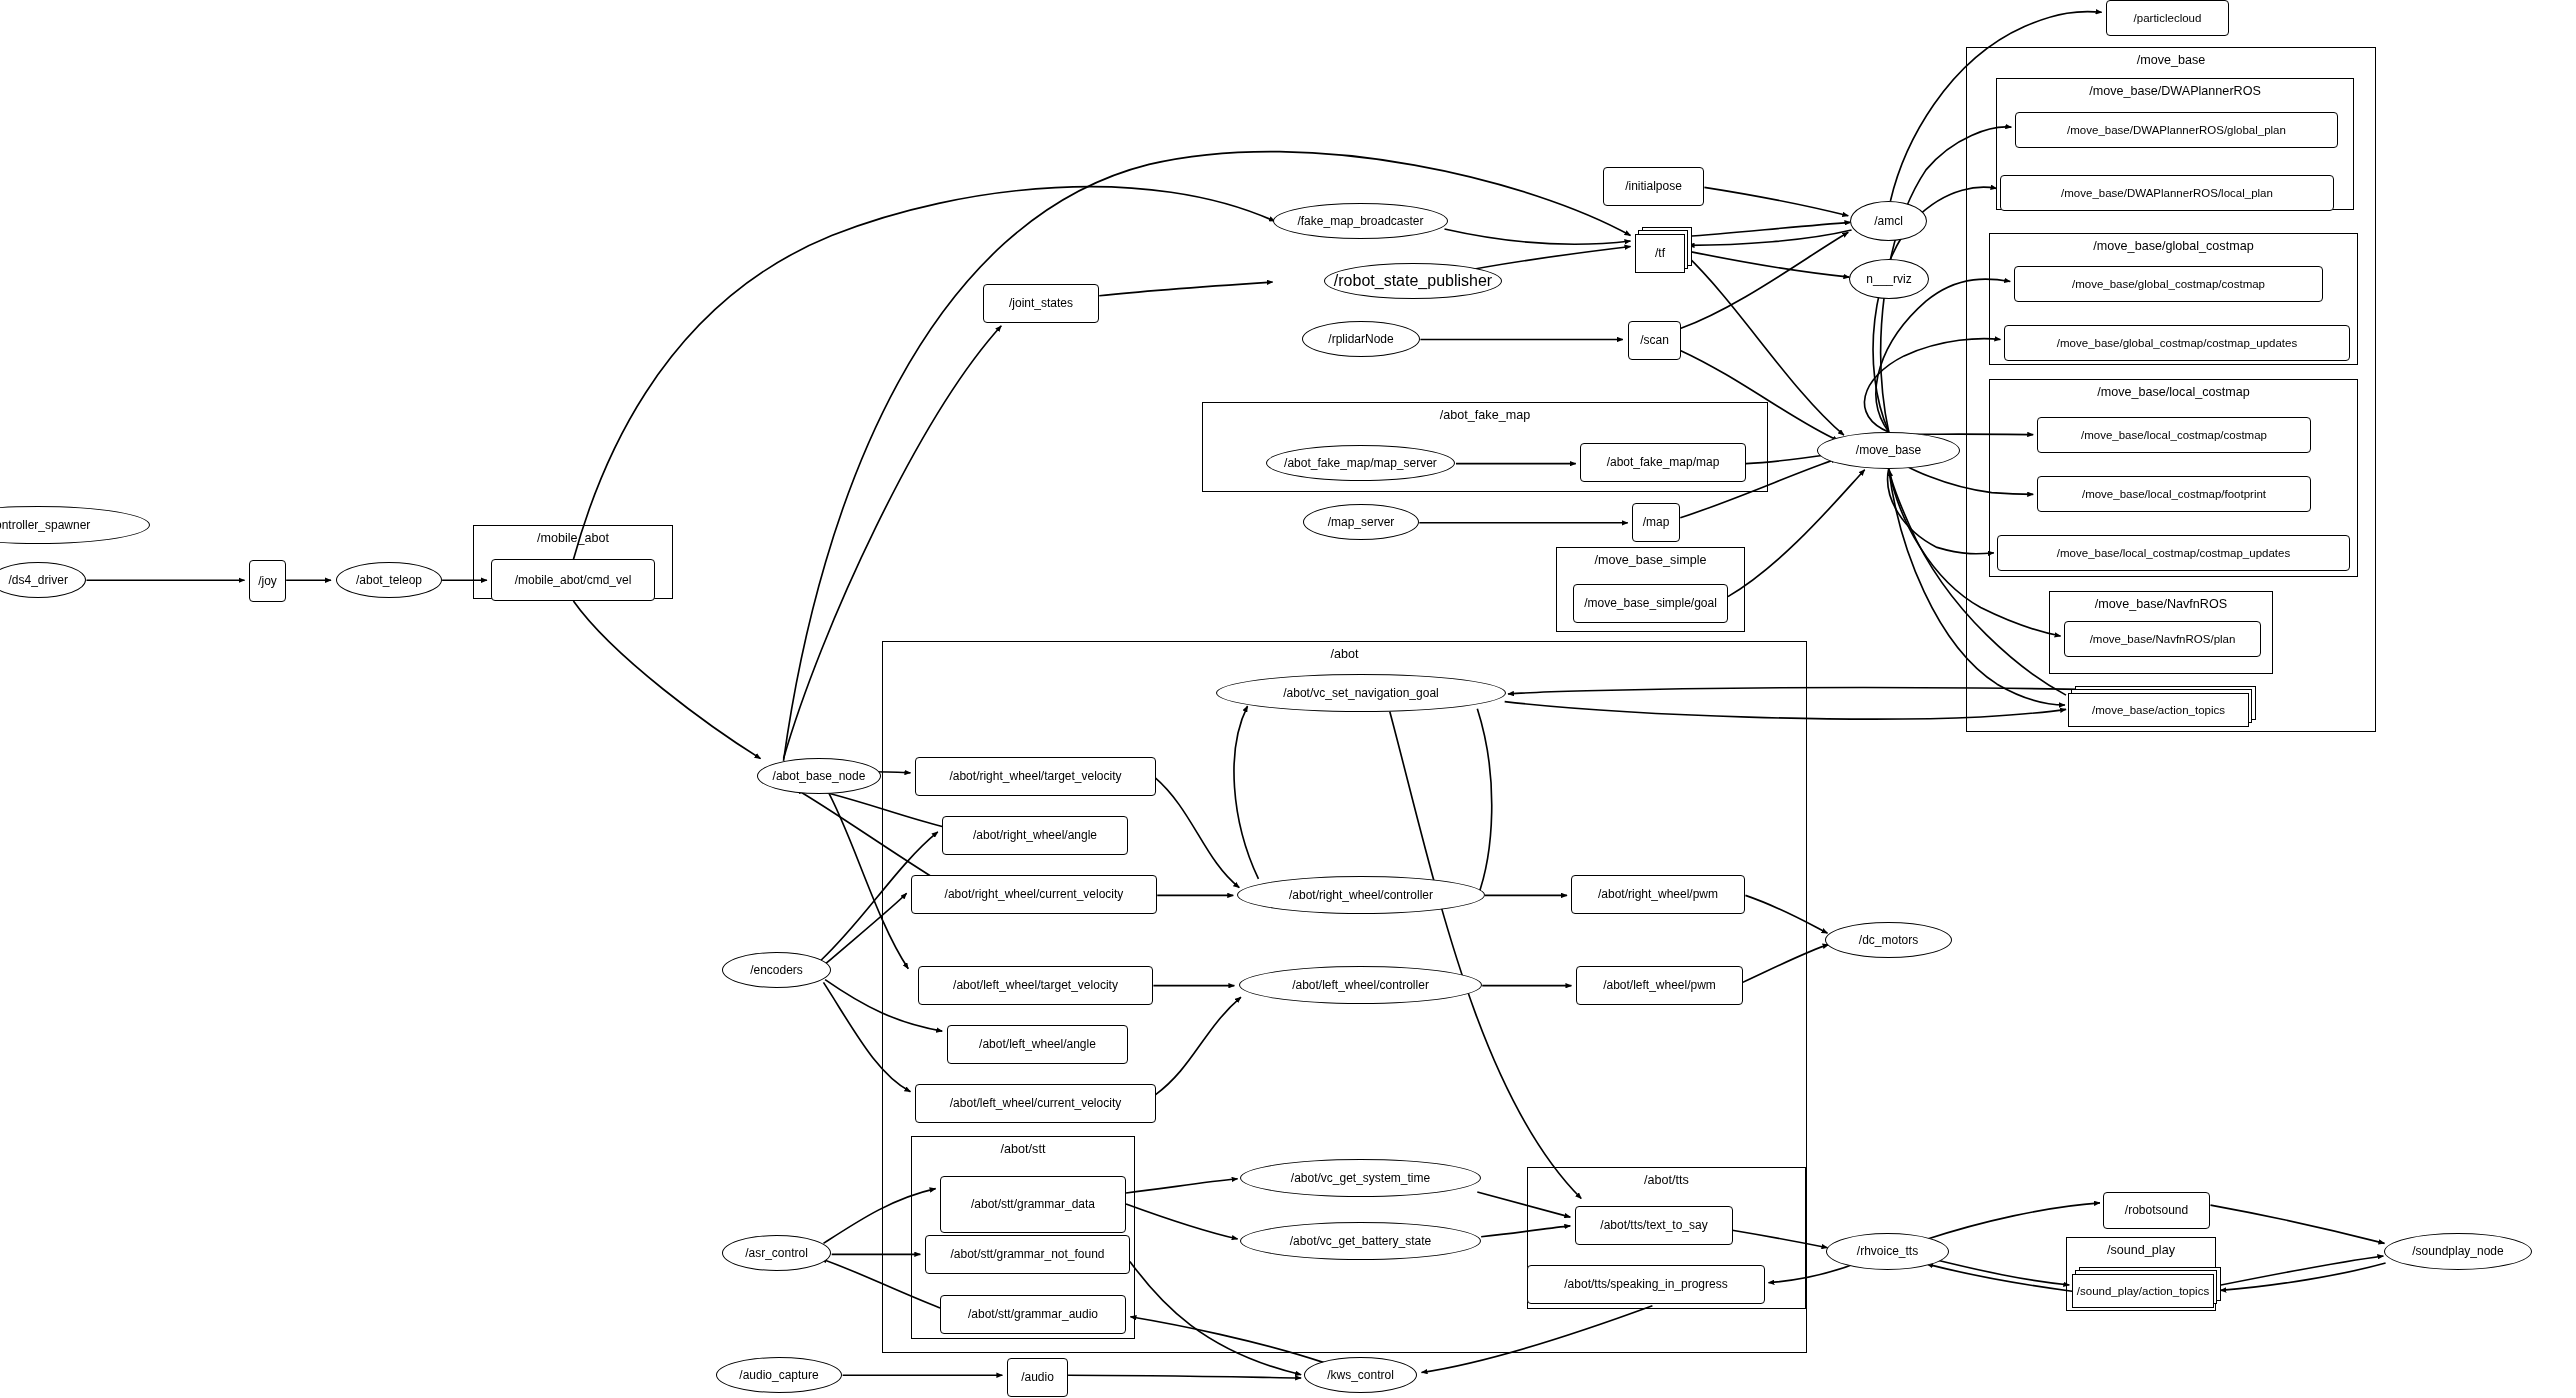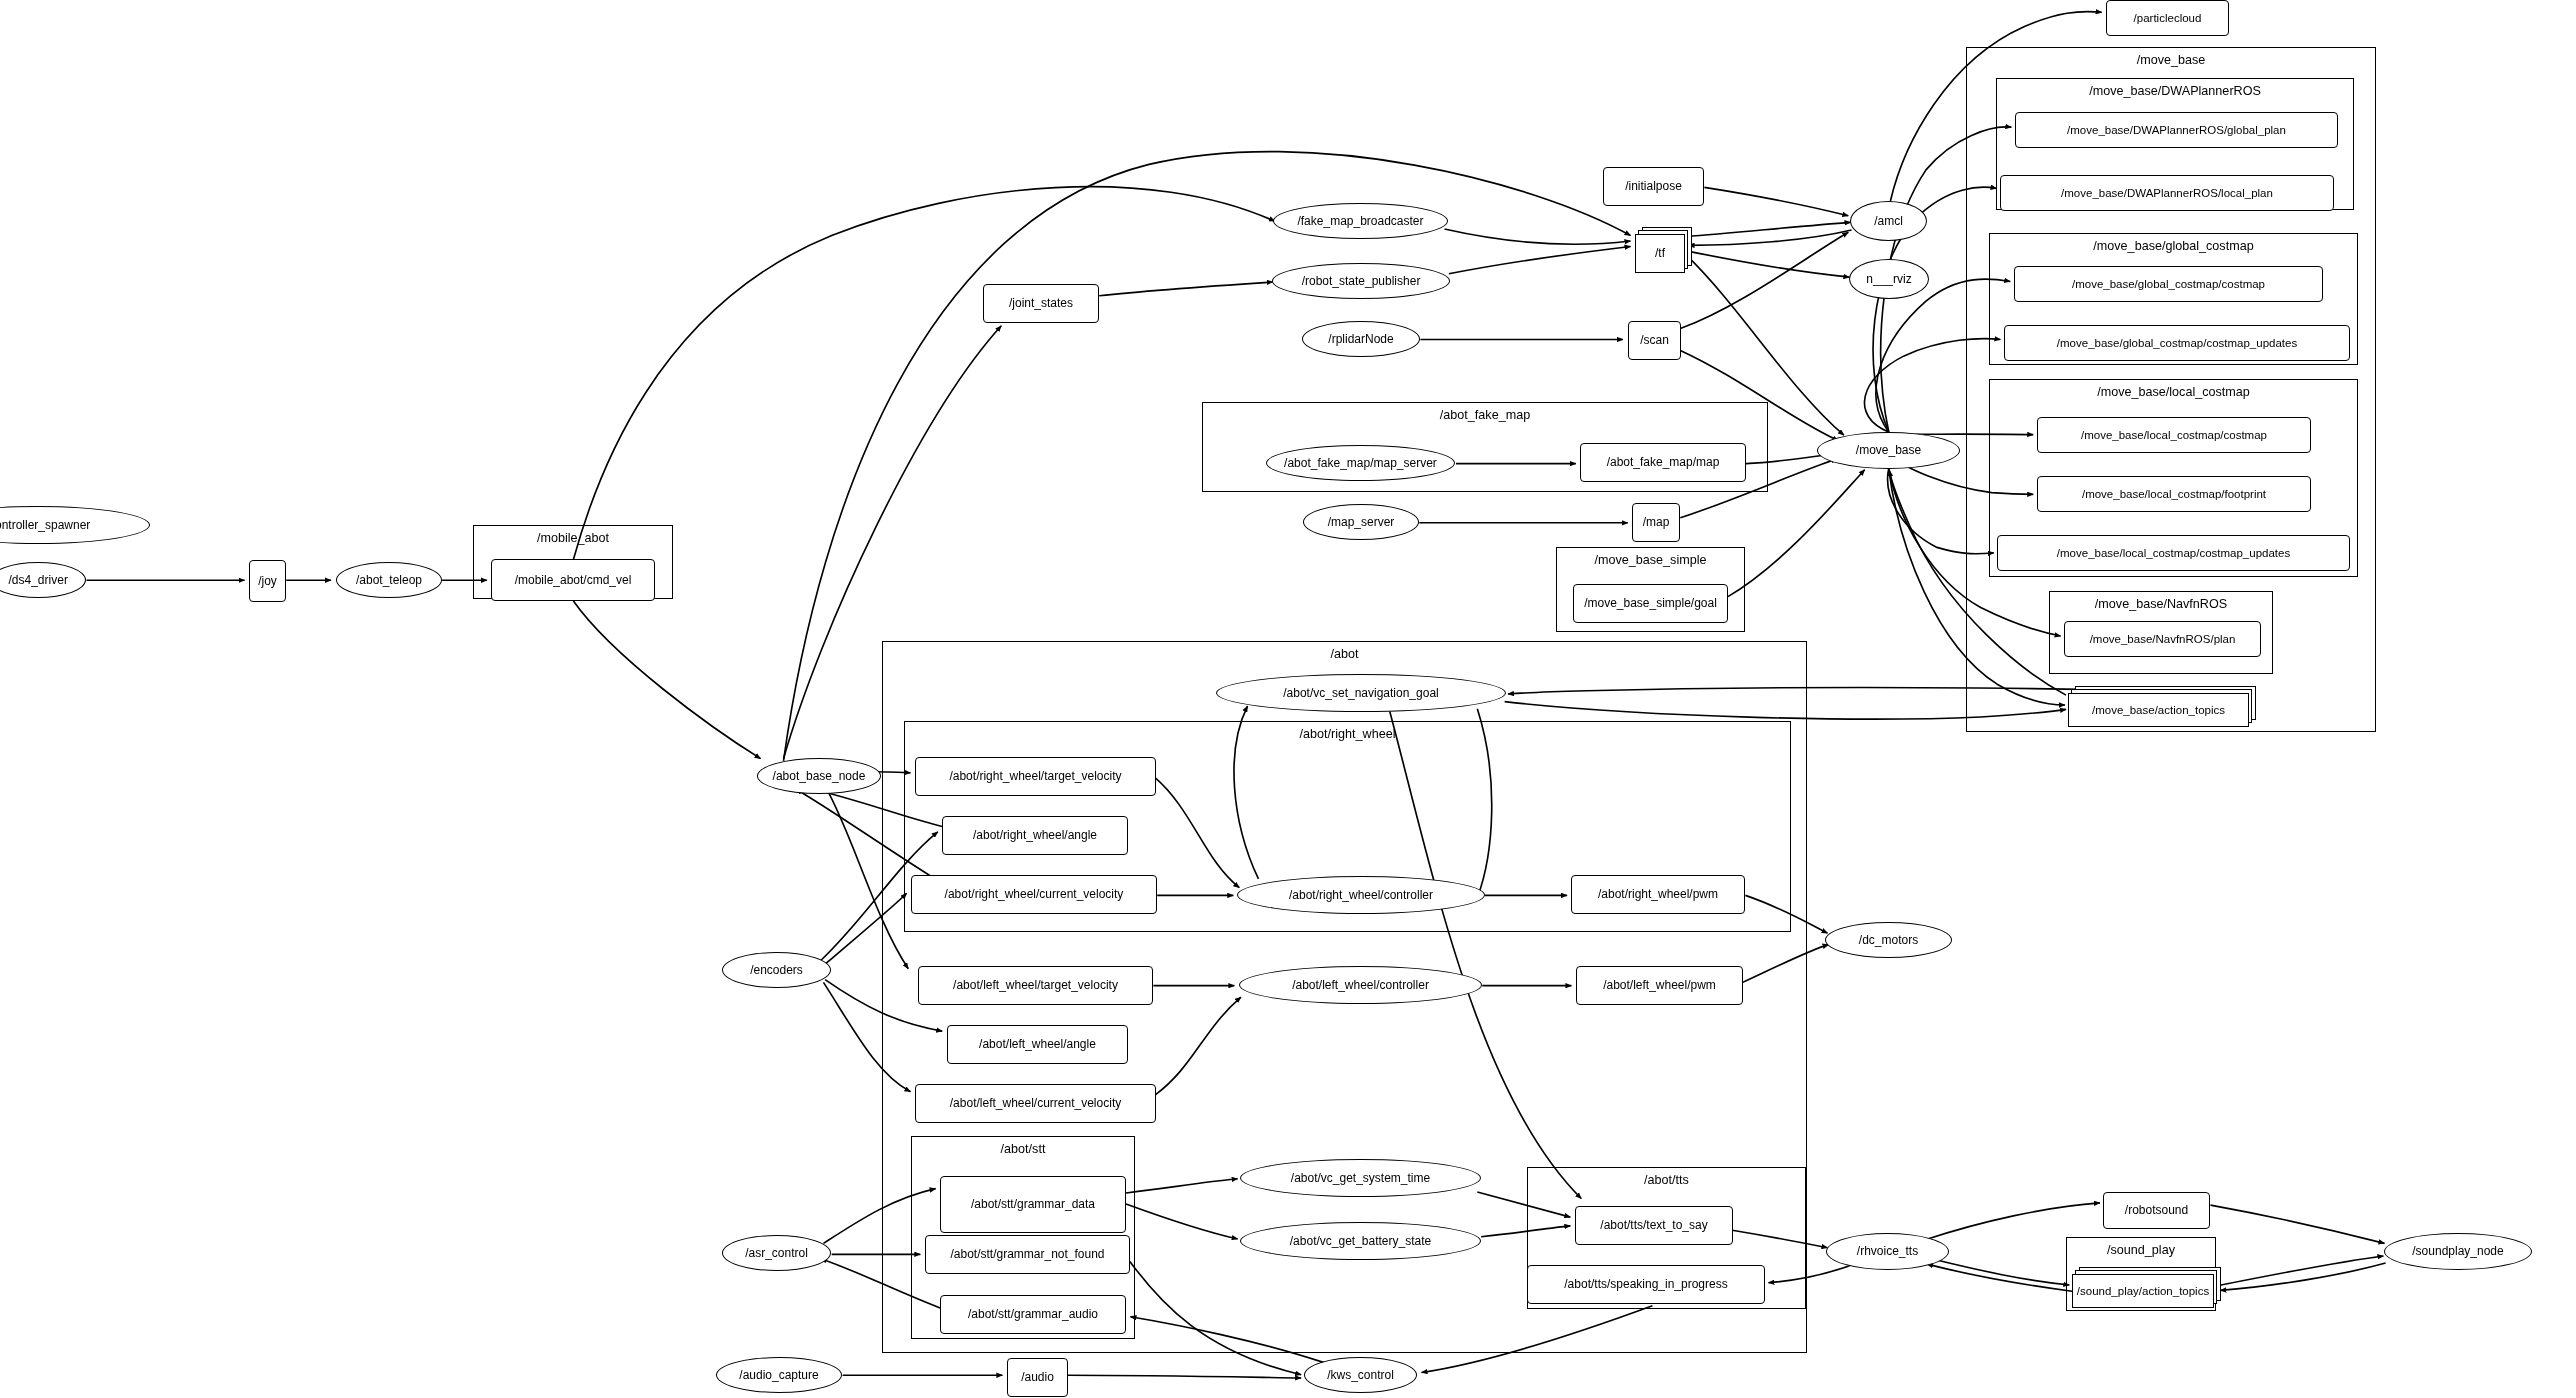--- a/index.html
+++ b/index.html
@@ -172,23 +172,20 @@
   </div>
   <div class="node cluster" style="left:1202px;top:402px;width:566px;height:90px;font-size:12.6px;">
     <span class="clabel">/abot_fake_map</span>
   </div>
   <div class="node cluster" style="left:1556px;top:547px;width:189px;height:85px;font-size:12.6px;">
     <span class="clabel">/move_base_simple</span>
   </div>
   <div class="node cluster" style="left:882px;top:641px;width:925px;height:712px;font-size:12.6px;">
     <span class="clabel">/abot</span>
   </div>
-  <div class="node cluster" style="left:904px;top:721px;width:887px;height:211px;font-size:12.6px;">
-    <span class="clabel">/abot/right_wheel</span>
-  </div>
   <div class="node cluster" style="left:911px;top:1136px;width:224px;height:203px;font-size:12.6px;">
     <span class="clabel">/abot/stt</span>
   </div>
   <div class="node cluster" style="left:1527px;top:1167px;width:279px;height:142px;font-size:12.6px;">
     <span class="clabel">/abot/tts</span>
   </div>
   <div class="node cluster" style="left:2066px;top:1237px;width:150px;height:74px;font-size:12.6px;">
     <span class="clabel">/sound_play</span>
   </div>
 
@@ -319,21 +316,21 @@
     </div>
   <div class="node nodeell" style="left:-9.8px;top:562px;width:96px;height:36px;font-size:12px;">
     <span class="txt">/ds4_driver</span>
     </div>
   <div class="node nodeell" style="left:336px;top:562px;width:106px;height:36px;font-size:12px;">
     <span class="txt">/abot_teleop</span>
     </div>
   <div class="node nodeell" style="left:1273px;top:203px;width:175px;height:36px;font-size:12px;">
     <span class="txt">/fake_map_broadcaster</span>
     </div>
-  <div class="node nodeell" style="left:1272px;top:263px;width:178px;height:36px;font-size:12px;">
+  <div class="node nodeell" style="left:1324px;top:263px;width:178px;height:36px;font-size:16px;">
     <span class="txt">/robot_state_publisher</span>
     </div>
   <div class="node nodeell" style="left:1302px;top:321px;width:118px;height:36px;font-size:12px;">
     <span class="txt">/rplidarNode</span>
     </div>
   <div class="node nodeell" style="left:1850px;top:201px;width:77px;height:40px;font-size:12px;">
     <span class="txt">/amcl</span>
     </div>
   <div class="node nodeell" style="left:1849px;top:259px;width:80px;height:40px;font-size:12px;">
     <span class="txt">n___rviz</span>

